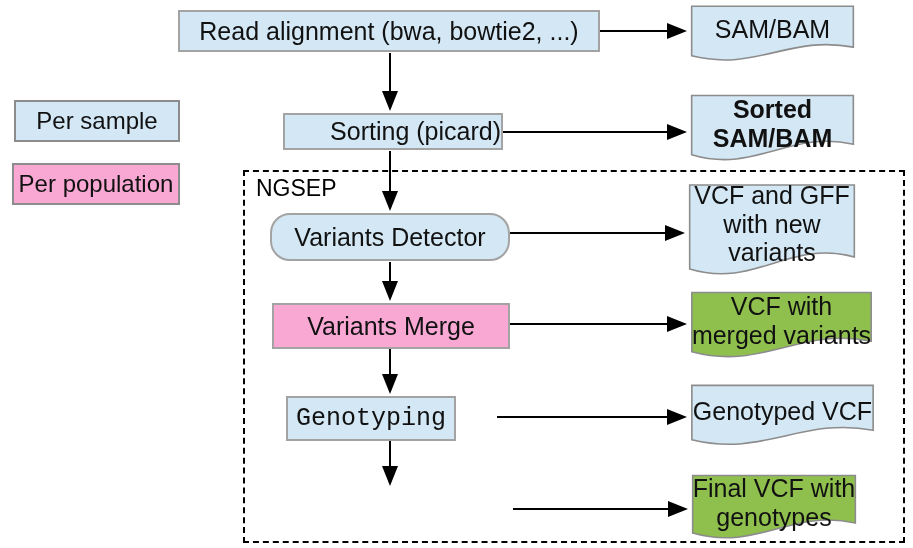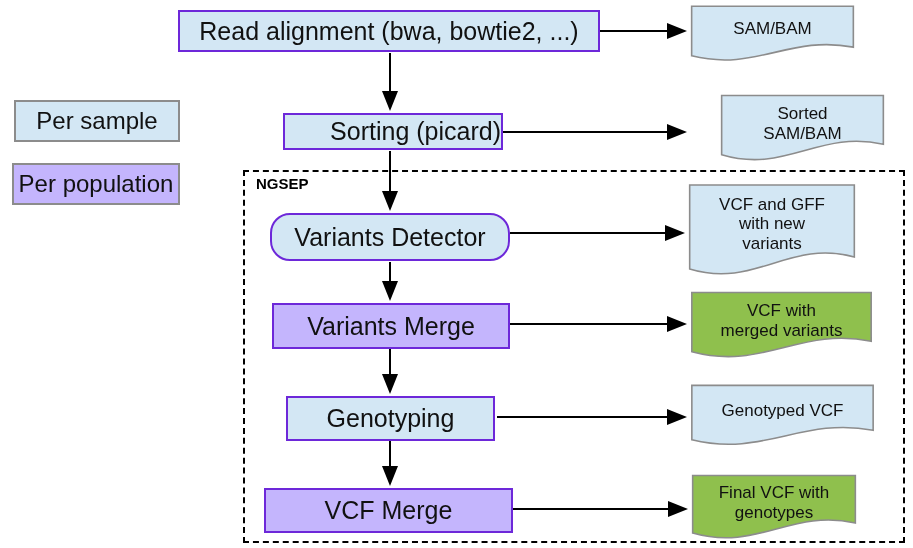--- a/index.html
+++ b/index.html
@@ -3,44 +3,44 @@
 <meta charset="utf-8">
 <style>
   html,body { margin:0; padding:0; background:#ffffff; }
   .stage {
     position:relative; width:913px; height:548px;
     font-family:"Liberation Sans", sans-serif;
     color:#111111; overflow:hidden; background:#ffffff;
   }
   .node {
     position:absolute; display:flex; align-items:center; justify-content:center;
-    border:2px solid #6d28d9; box-sizing:border-box;
+    border:2px solid #a3a3a3; box-sizing:border-box;
     font-size:25px; white-space:nowrap; text-align:center;
   }
   .blue  { background:#d3e7f4; }
-  .green { background:#c4b5fd; }
+  .green { background:#f9a8d4; }
   .legend-box {
     position:absolute; display:flex; align-items:center; justify-content:center;
     border:2px solid #8c8c8c; box-sizing:border-box; font-size:24px;margin-left:12px;
   }
   .group-box {
     position:absolute; border:2px dashed #000000; box-sizing:border-box;
     background:transparent;
   }
   .group-label {
-    position:absolute; font-size:15px; font-weight:bold; color:#000000;
+    position:absolute; font-size:23px; font-weight:normal; color:#000000;
   }
   .doc { position:absolute; }
   .doc svg { position:absolute; left:0; top:0; width:100%; height:100%; }
   .doc-blue  path { fill:#d3e7f4; stroke:#8c8c8c; }
   .doc-green path { fill:#8fc04d; stroke:#8c8c8c; }
   .doc-label {
     position:absolute; left:0; top:0; right:0; bottom:14px;
     display:flex; align-items:center; justify-content:center;
-    font-size:17px; line-height:1.15; text-align:center; white-space:pre-line;
+    font-size:25px; line-height:1.15; text-align:center; white-space:pre-line;
   }
   .arrows { position:absolute; left:0; top:0; width:913px; height:548px; pointer-events:none; }
   .arrows line { stroke:#000000; stroke-width:2; }
 </style>
 </head>
 <body>
 
 <div class="stage">
 
   <div class="group-box" style="left:243px; top:170px; width:662px; height:373px;"></div>
@@ -58,35 +58,32 @@
   </div>
   <div class="node blue" style="left:283px; top:113px; width:220px; height:37px;justify-content:flex-end;">
     <span>Sorting (picard)</span>
   </div>
   <div class="node blue" style="left:270px; top:213px; width:240px; height:48px;border-radius:20px;">
     <span>Variants Detector</span>
   </div>
   <div class="node green" style="left:272px; top:303px; width:238px; height:46px;">
     <span>Variants Merge</span>
   </div>
-  <div class="node blue" style="left:286px; top:396px; width:209px; height:45px;">
+  <div class="node blue" style="left:286px; top:396px; width:170px; height:45px;font-family:Liberation Mono, monospace;">
     <span>Genotyping</span>
-  </div>
-  <div class="node green" style="left:264px; top:488px; width:249px; height:45px;">
-    <span>VCF Merge</span>
   </div>
 
   <div class="doc doc-blue" style="left:690px; top:5px; width:165px; height:62px;">
     <svg viewBox="0 0 200 100" preserveAspectRatio="none">
       <path d="M2,2 H198 V68 C120,48 80,108 2,82 Z" vector-effect="non-scaling-stroke" stroke-width="1.6"></path>
     </svg>
     <div class="doc-label">SAM/BAM</div>
   </div>
 
-  <div class="doc doc-blue" style="left:720px; top:94px; width:165px; height:74px;">
+  <div class="doc doc-blue" style="left:690px; top:94px; width:165px; height:74px;font-weight:bold;">
     <svg viewBox="0 0 200 100" preserveAspectRatio="none">
       <path d="M2,2 H198 V68 C120,48 80,108 2,82 Z" vector-effect="non-scaling-stroke" stroke-width="1.6"></path>
     </svg>
     <div class="doc-label">Sorted
 SAM/BAM</div>
   </div>
 
   <div class="doc doc-green" style="left:690px; top:291px; width:183px; height:74px;">
     <svg viewBox="0 0 200 100" preserveAspectRatio="none">
       <path d="M2,2 H198 V68 C120,48 80,108 2,82 Z" vector-effect="non-scaling-stroke" stroke-width="1.6"></path>

